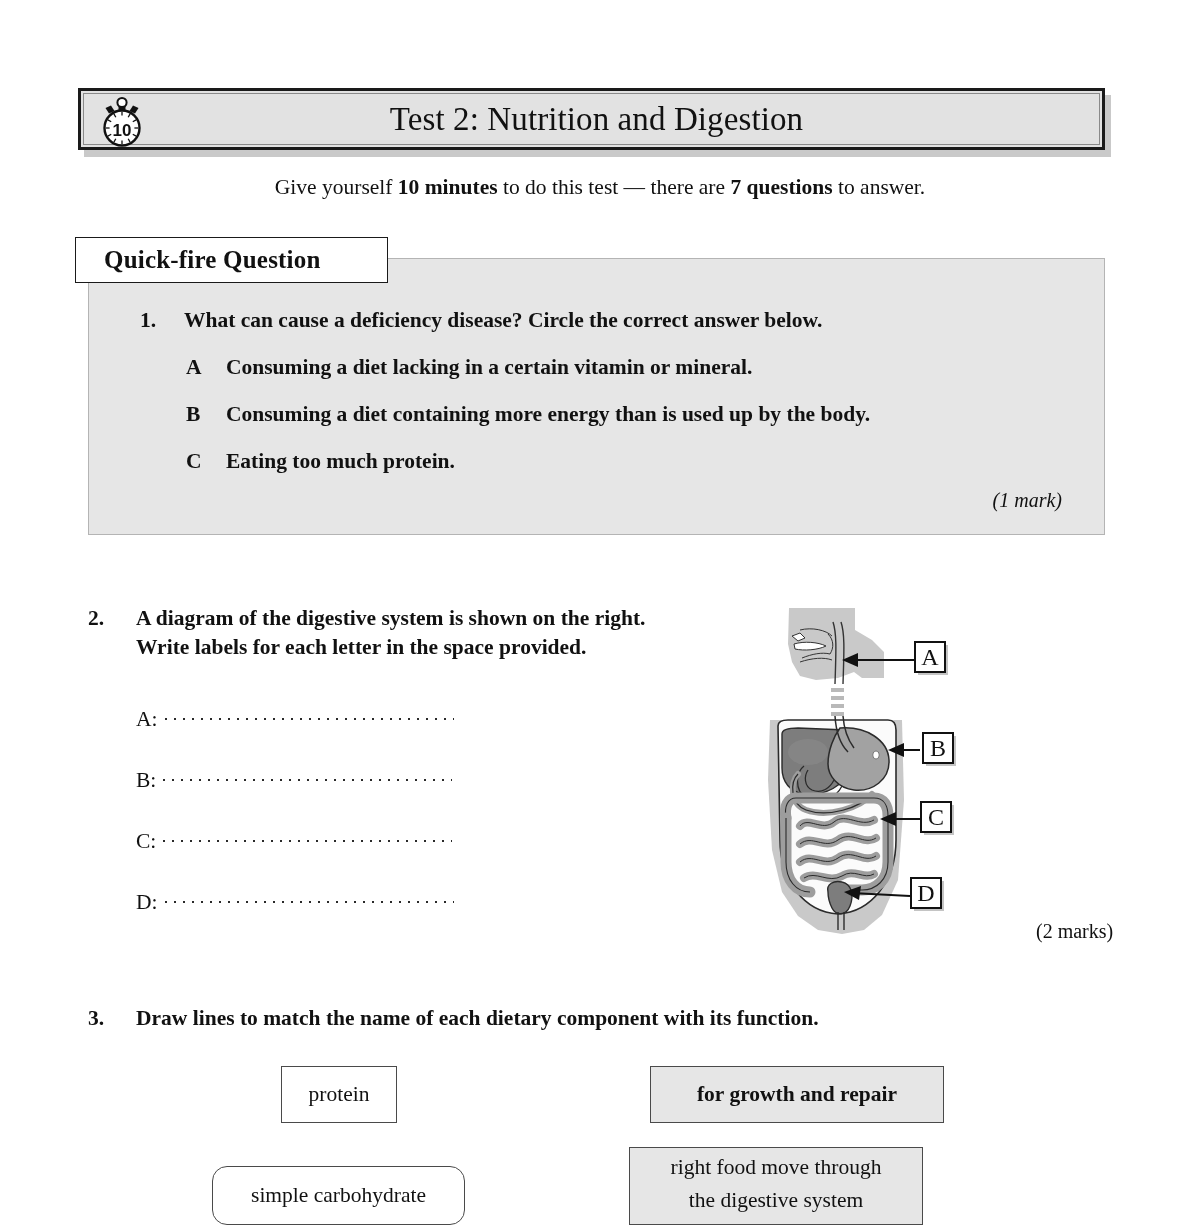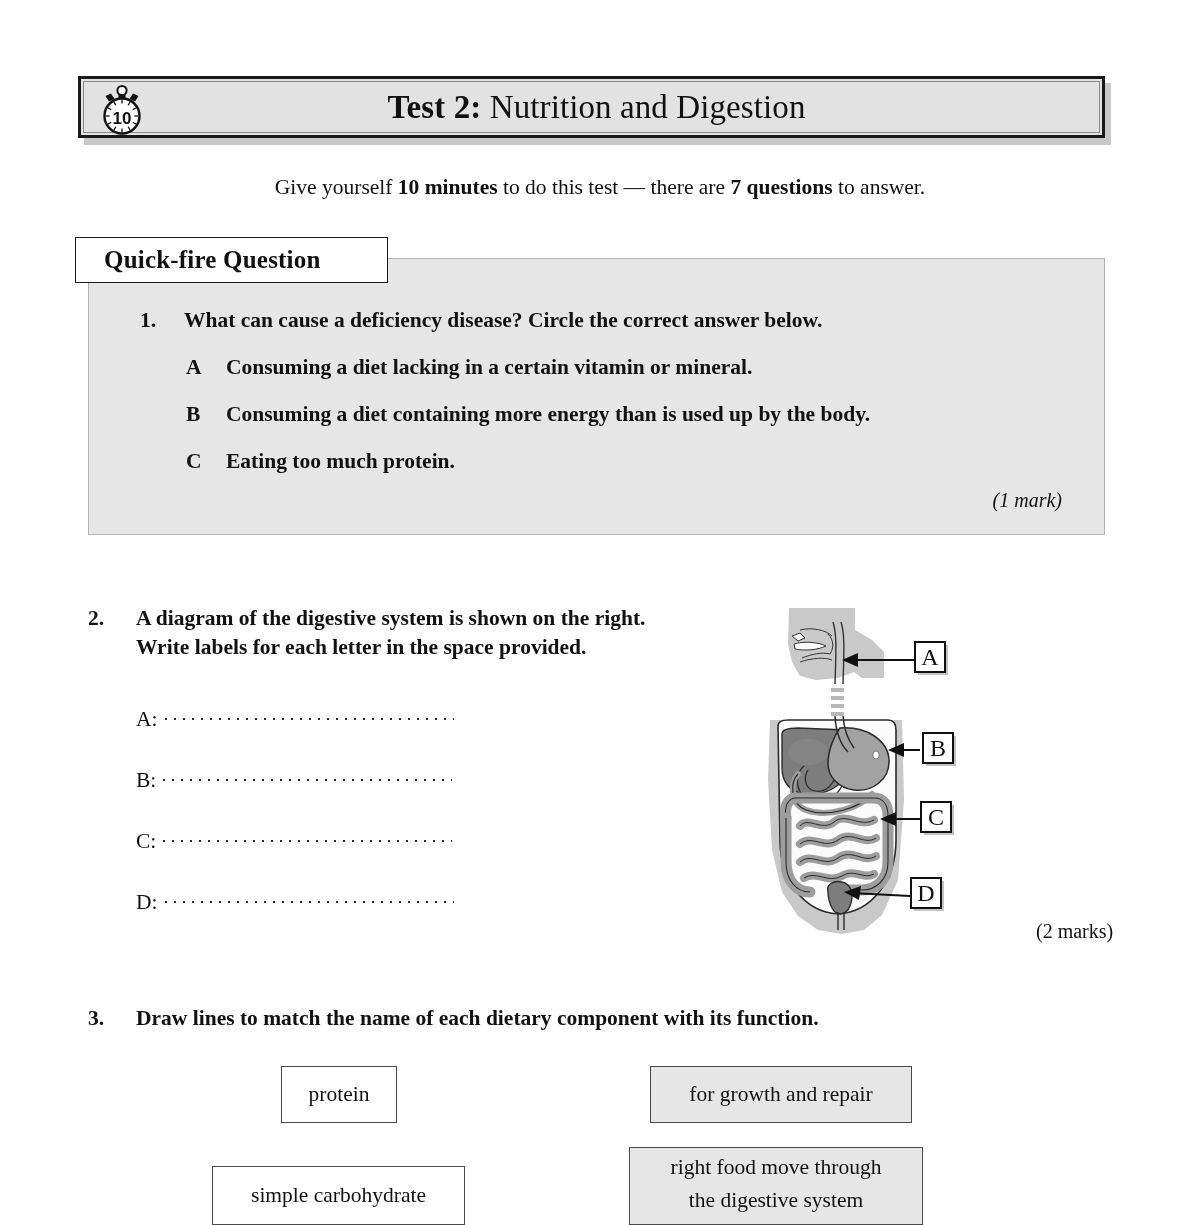--- a/index.html
+++ b/index.html
@@ -14,21 +14,21 @@
     overflow: hidden;
     font-family: "Liberation Serif", "DejaVu Serif", serif;
     color: #111111;
     -webkit-font-smoothing: antialiased;
   }
 
   
   .header-wrap {
     position: absolute;
     left: 78px;
-    top: 76px;
+    top: 88px;
     width: 1027px;
     height: 44px;
   }
   .header-shadow {
     position: absolute;
     left: 6px;
     top: 7px;
     width: 1027px;
     height: 62px;
     background: #c9c9c9;
@@ -56,21 +56,21 @@
   .header-title {
     width: 100%;
     text-align: center;
     font-size: 33px;
     line-height: 1;
     letter-spacing: 0.1px;
     padding-left: 10px;
     box-sizing: border-box;
   }
   .header-title .t-bold {
-    font-weight: bold;
+    font-weight: normal;
   }
 
   
   .intro {
     position: absolute;
     left: 0;
     top: 175px;
     width: 1200px;
     text-align: center;
     font-size: 21.5px;
@@ -213,22 +213,22 @@
     justify-content: center;
     text-align: center;
     font-size: 21.5px;
     line-height: 1.55;
     padding: 8px 10px;
   }
   .match-left { background: #ffffff; }
   .match-right { background: #e6e6e6; }
 
   #mb-protein   { left: 281px; top: 1066px; width: 116px; height: 57px; }
-  #mb-carb      { left: 212px; top: 1166px; width: 253px; height: 59px; }
-  #mb-growth    { left: 650px; top: 1066px; width: 262px; height: 57px; }
+  #mb-carb      { left: 212px; top: 1166px; width: 253px; height: 59px; border-radius: 15px; }
+  #mb-growth    { left: 650px; top: 1066px; width: 294px; height: 57px; font-weight: bold; }
   #mb-helps     { left: 629px; top: 1147px; width: 294px; height: 78px; padding-top: 4px; }
 </style>
 </head>
 <body>
 
 <div class="header-wrap">
   <div class="header-shadow"></div>
   <div class="header-bar">
 
     <svg class="stopwatch" viewBox="0 0 54 54">

